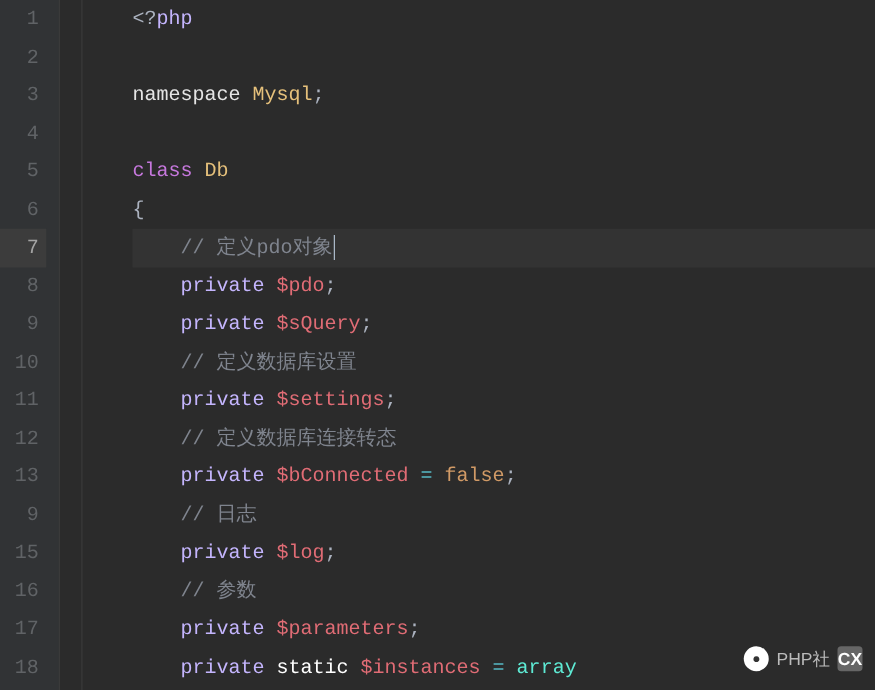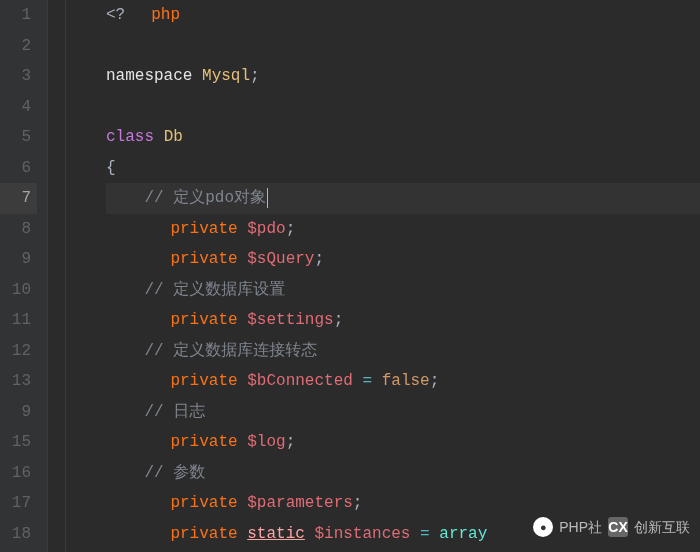--- a/index.html
+++ b/index.html
@@ -50,22 +50,22 @@
       position: relative;
     }
     .code-line {
       height: 30.5px;
     }
     .code-line.current-line {
       background: rgba(60,60,60,0.5);
     }
     .kw-namespace { color: #e5e5e5; }
     .kw-class { color: #c678dd; }
-    .kw-private { color: #f97316; margin-left: 26px; }
-    .kw-static { color: #fca5a5; text-decoration: underline; }
+    .kw-private { color: #c4b5fd; }
+    .kw-static { color: #ffffff; }
     .kw-false { color: #d19a66; }
     .identifier { color: #e5c07b; }
     .var-name { color: #e06c75; }
     .func { color: #5eead4; }
     .comment { color: #7f848e; }
     .punct { color: #abb2bf; }
     .operator { color: #56b6c2; }
     .php-tag { color: #abb2bf; }
     .brace { color: #abb2bf; }
     .cursor {
@@ -137,14 +137,13 @@
       <div class="gutter-line">18</div>
     </div>
   <div class="fold-column"></div>
   <div class="code"><div class="code-line"><span class="php-tag">&lt;?</span><span class="kw-private">php</span></div><div class="code-line"></div><div class="code-line"><span class="kw-namespace">namespace</span> <span class="identifier">Mysql</span><span class="punct">;</span></div><div class="code-line"></div><div class="code-line"><span class="kw-class">class</span> <span class="identifier">Db</span></div><div class="code-line"><span class="brace">{</span></div><div class="code-line current-line">    <span class="comment">// 定义pdo对象</span><span class="cursor"></span></div><div class="code-line">    <span class="kw-private">private</span> <span class="var-name">$pdo</span><span class="punct">;</span></div><div class="code-line">    <span class="kw-private">private</span> <span class="var-name">$sQuery</span><span class="punct">;</span></div><div class="code-line">    <span class="comment">// 定义数据库设置</span></div><div class="code-line">    <span class="kw-private">private</span> <span class="var-name">$settings</span><span class="punct">;</span></div><div class="code-line">    <span class="comment">// 定义数据库连接转态</span></div><div class="code-line">    <span class="kw-private">private</span> <span class="var-name">$bConnected</span> <span class="operator">=</span> <span class="kw-false">false</span><span class="punct">;</span></div><div class="code-line">    <span class="comment">// 日志</span></div><div class="code-line">    <span class="kw-private">private</span> <span class="var-name">$log</span><span class="punct">;</span></div><div class="code-line">    <span class="comment">// 参数</span></div><div class="code-line">    <span class="kw-private">private</span> <span class="var-name">$parameters</span><span class="punct">;</span></div><div class="code-line">    <span class="kw-private">private</span> <span class="kw-static">static</span> <span class="var-name">$instances</span> <span class="operator">=</span> <span class="func">array</span></div></div>
 </div>
 
 <div class="watermark">
   <span class="watermark-icon">●</span>
   <span>PHP社</span>
   <span class="watermark-cx">CX</span>
-  <span>创新互联</span>
 </div>
 
 </body></html>

